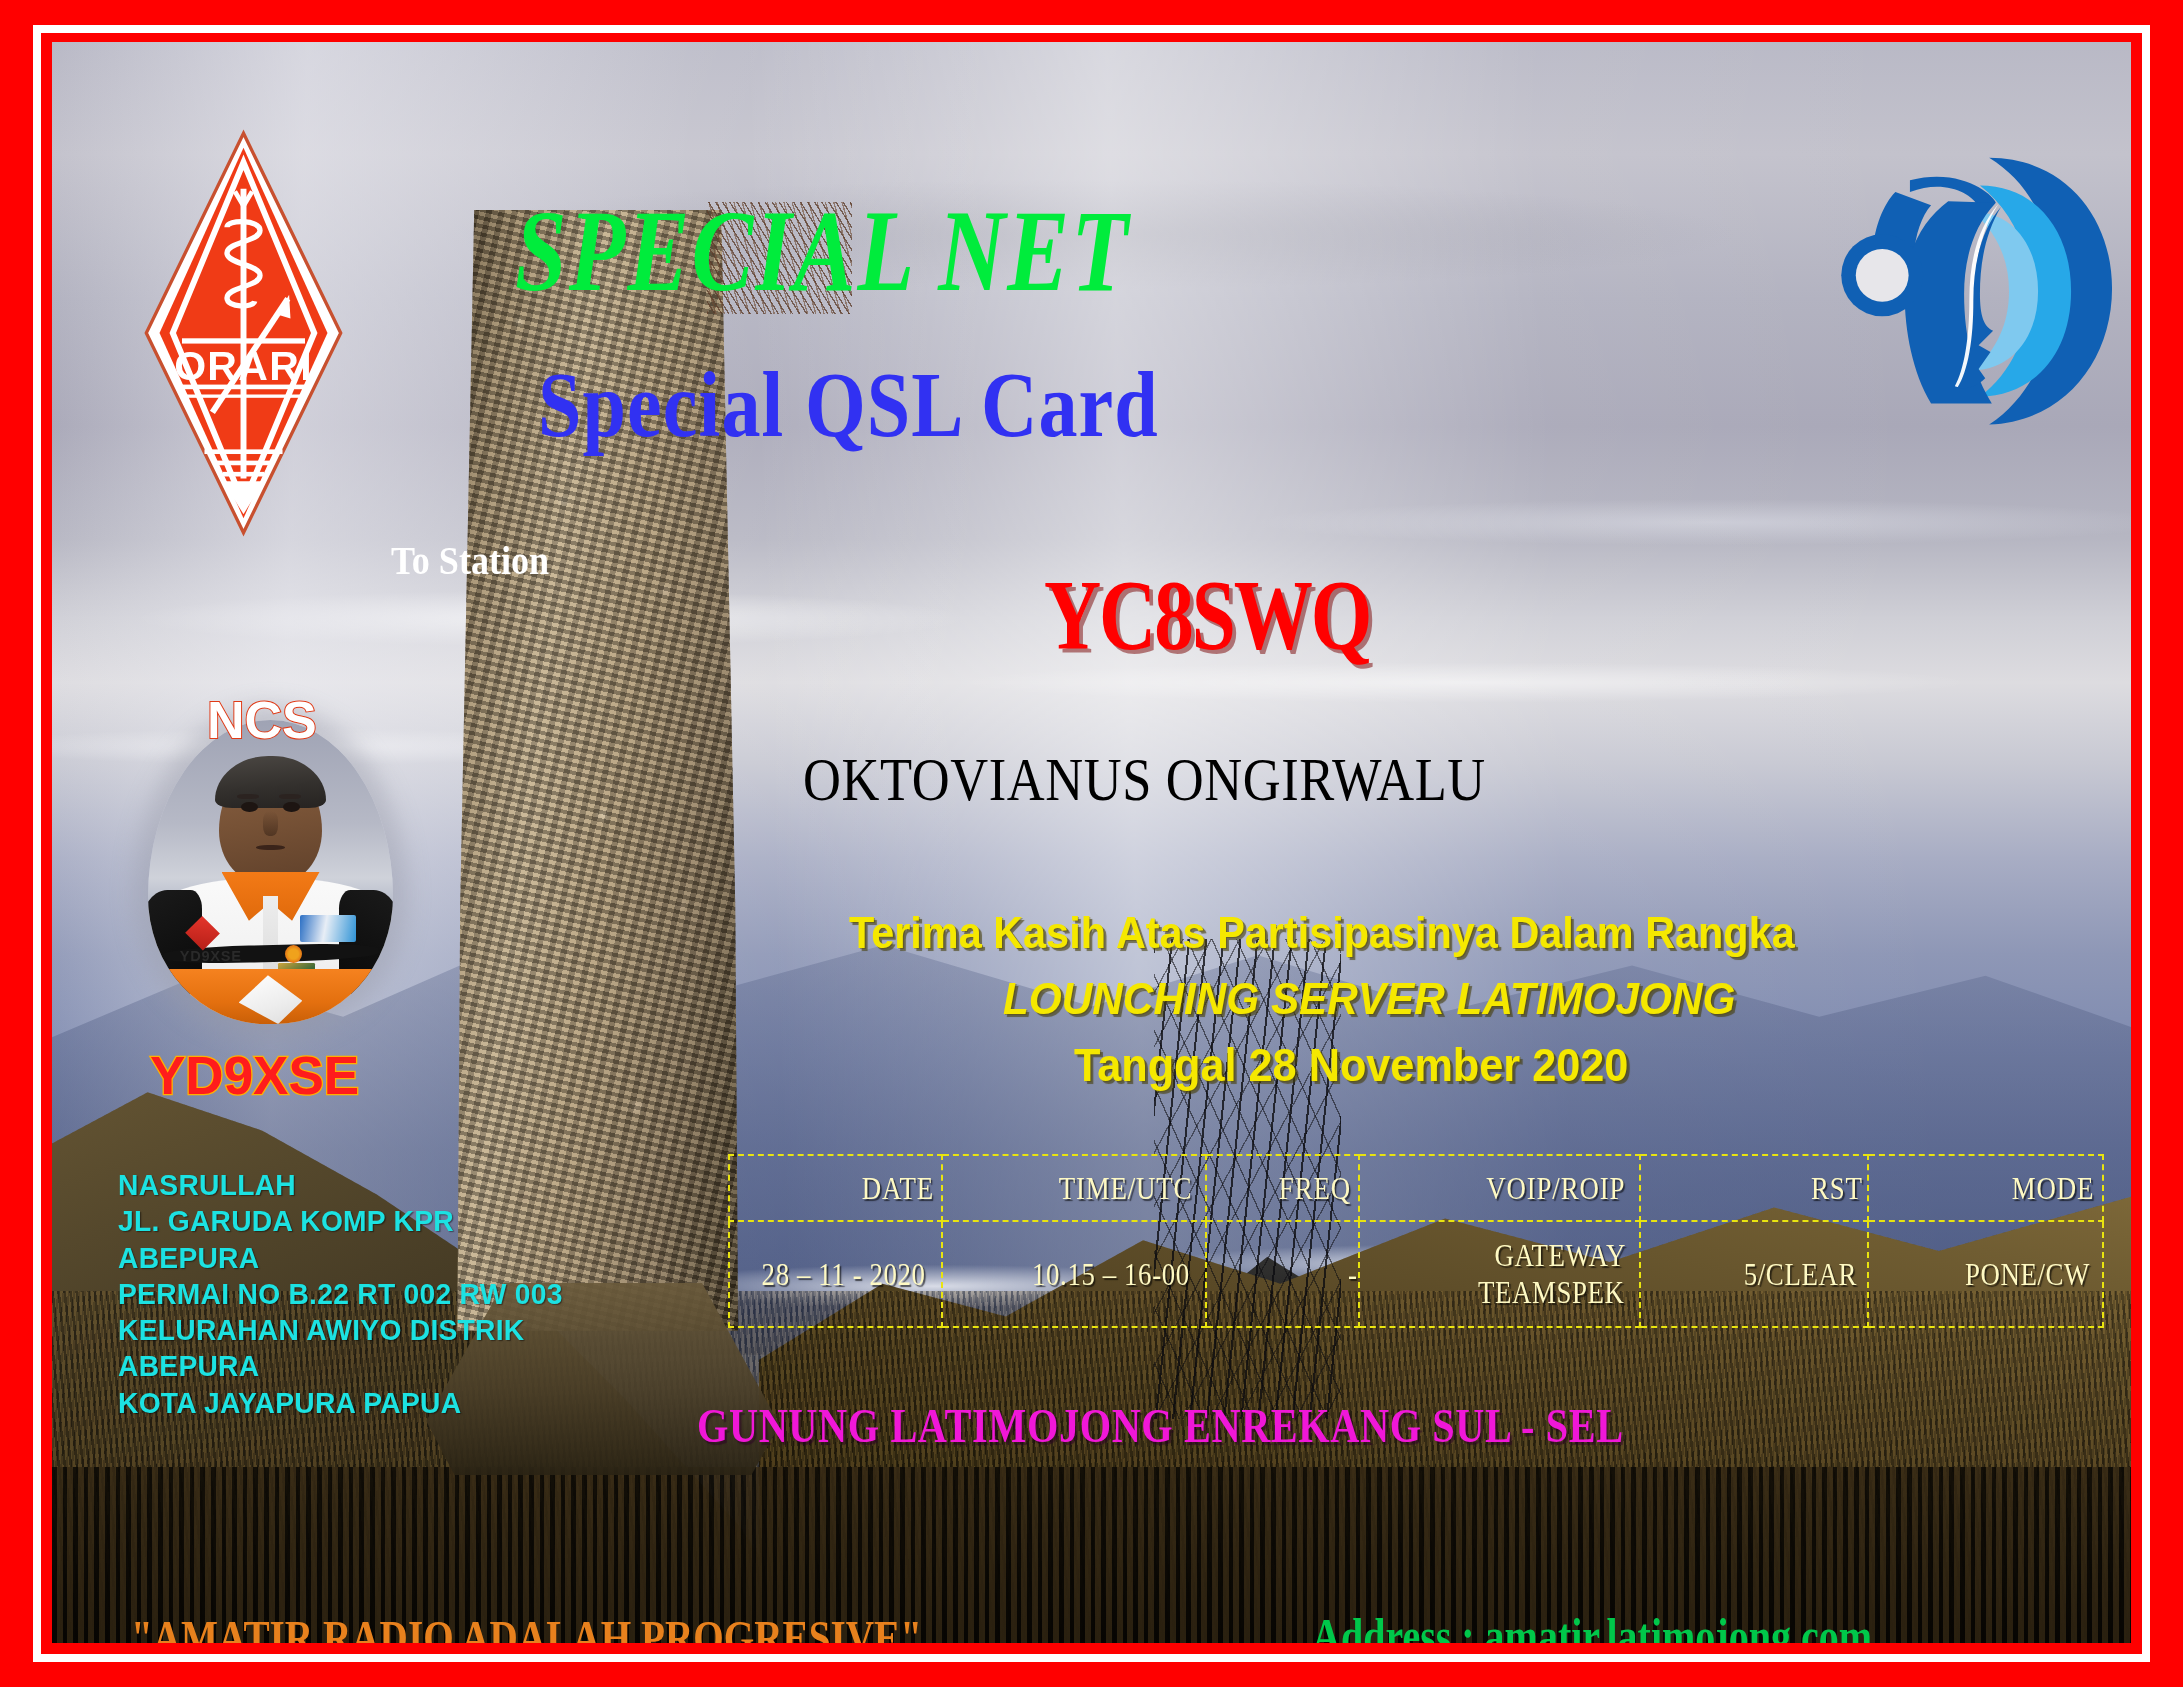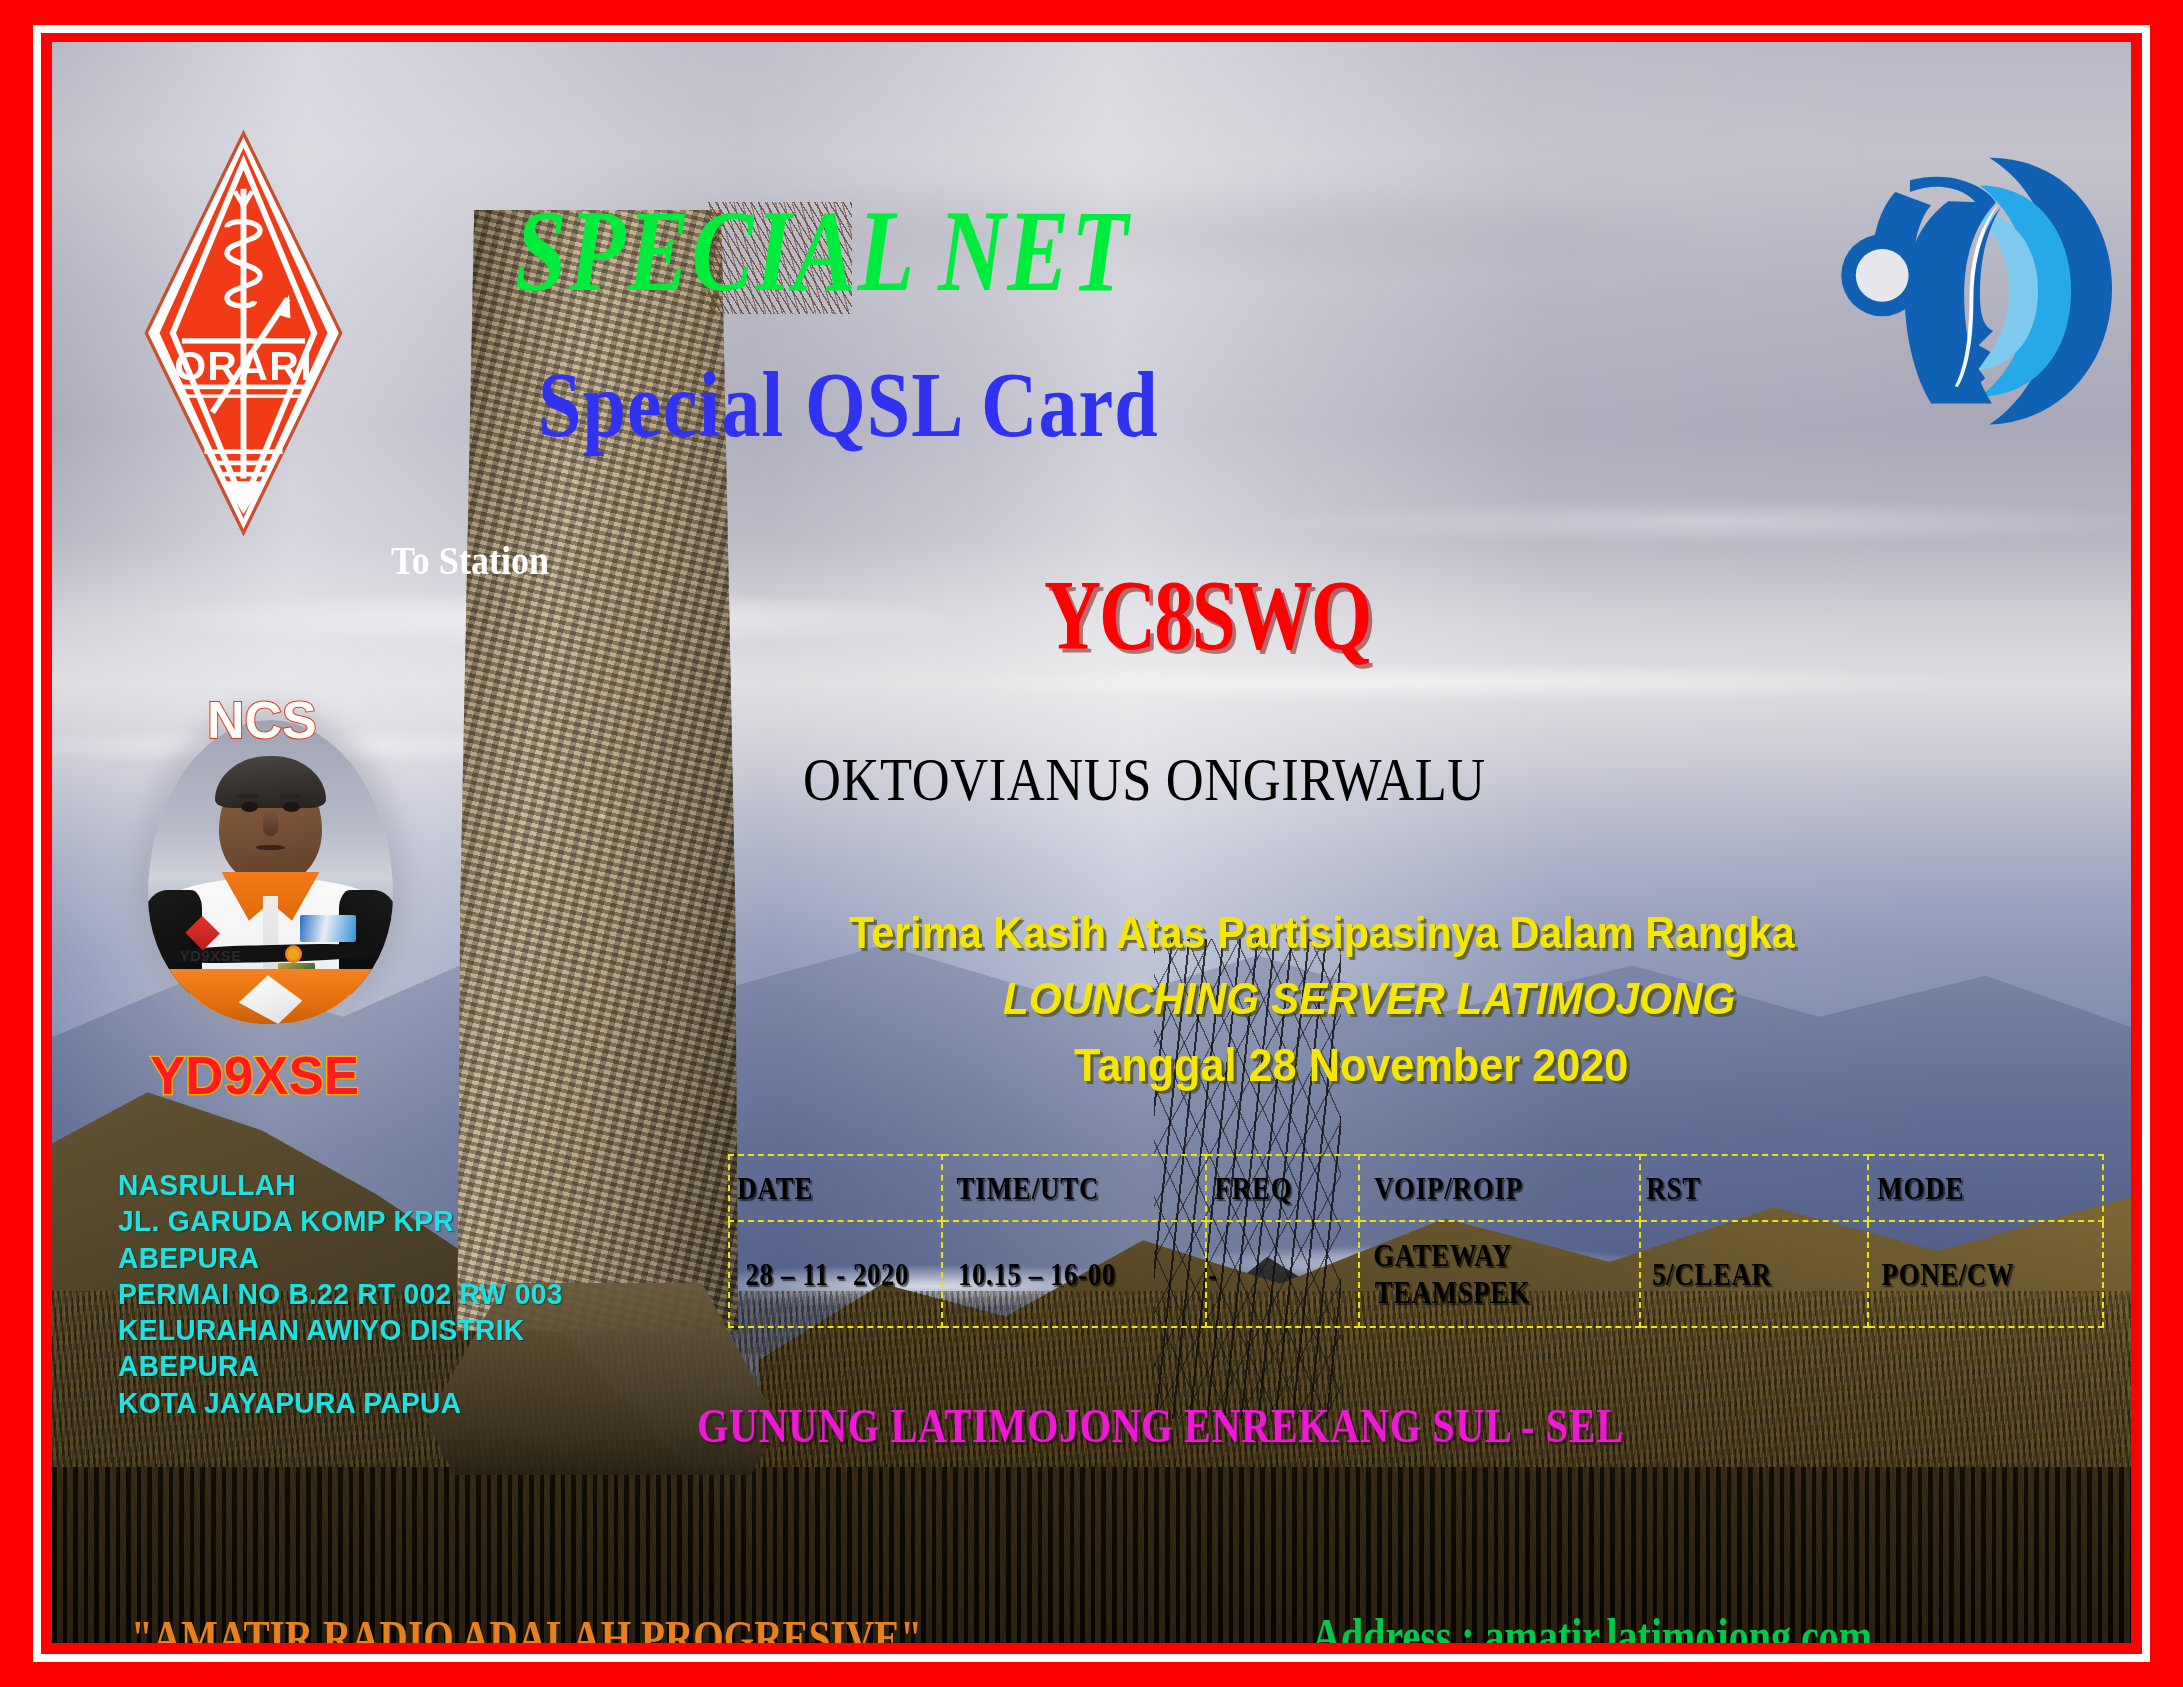--- a/index.html
+++ b/index.html
@@ -274,22 +274,22 @@
     text-shadow:1.3px 1.3px 1.3px rgba(0,0,0,.45);
   }
 
   
   #qso {
     position:absolute; left:676px; top:1112px; width:1376px; height:172px;
     border-collapse:collapse;
   }
   #qso th, #qso td {
     border:2px dashed #e9e40f;
-    color:#000000; text-align:left; vertical-align:middle;
-    font-family:"Liberation Serif", serif; font-weight:bold;
+    color:#fef9c3; text-align:right; vertical-align:middle;
+    font-family:"Liberation Serif", serif; font-weight:normal;
     text-shadow:2px 2px 1.3px rgba(0,0,0,.62);
   }
   #qso th { height:66px; font-size:32px; letter-spacing:1px; }
   #qso td { height:106px; font-size:32px; letter-spacing:0.7px; }
   #qso th span, #qso td span { display:inline-block; transform:scaleX(.84); }
 
   #t-gunung {
     left:645px; top:1360px; font-size:48px; font-weight:bold; color:#f017d8;
     font-family:"Liberation Serif", serif; transform:scaleX(.84); transform-origin:left center;
     letter-spacing:0.7px; text-shadow:2.6px 2.6px 1.3px rgba(40,0,34,.55);

